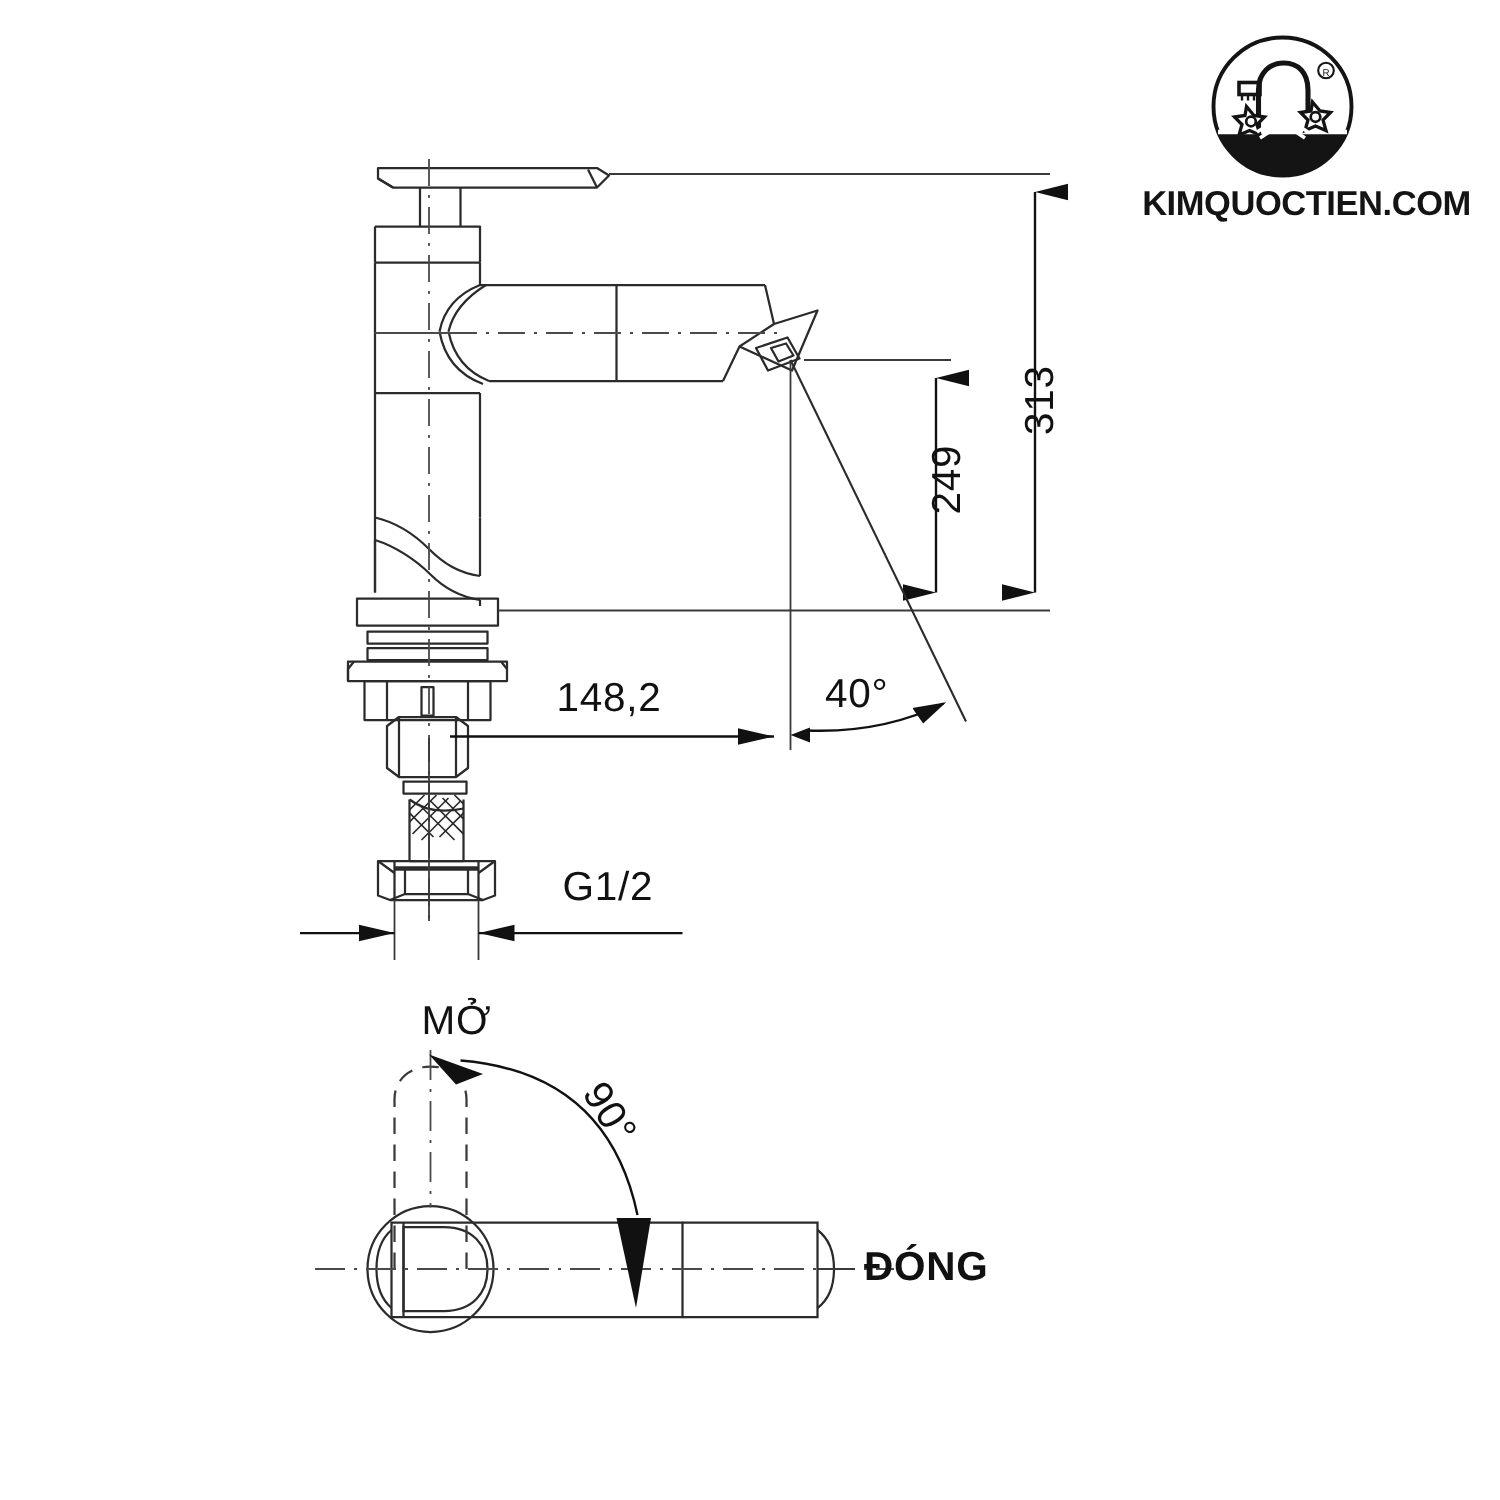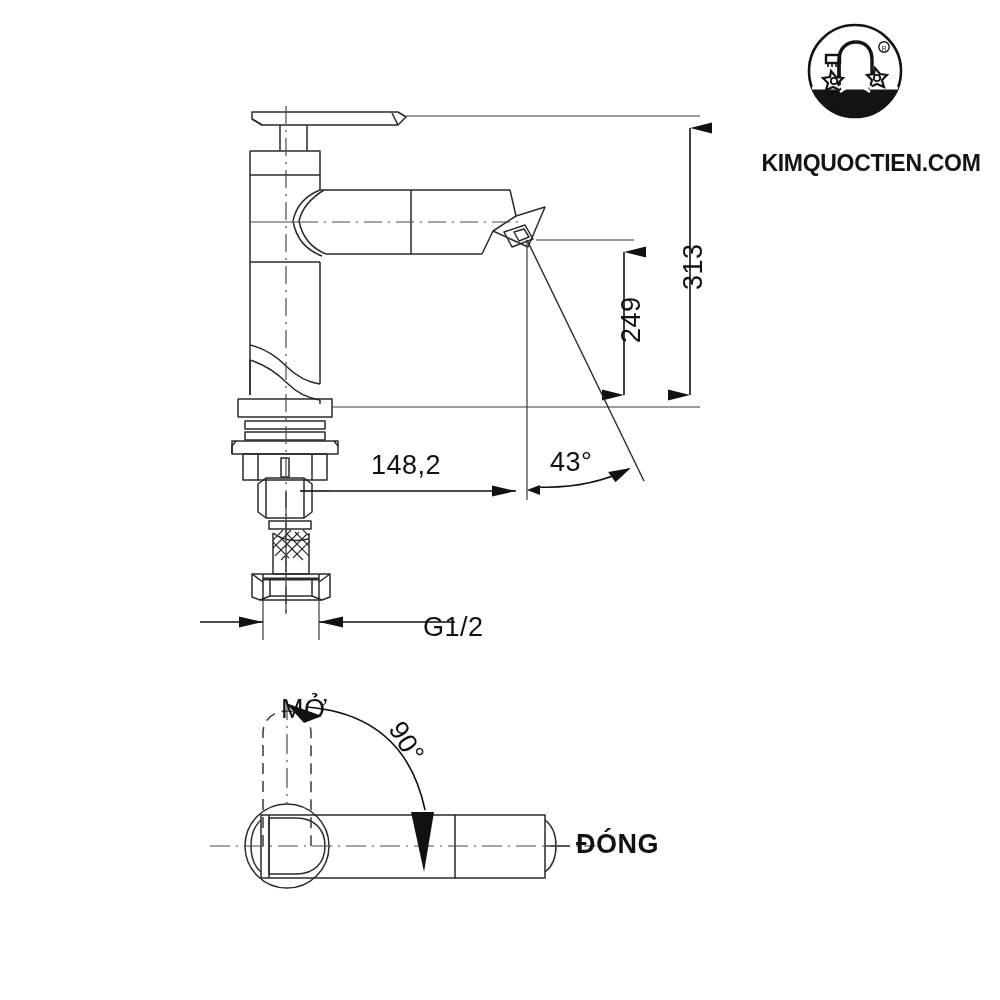--- a/index.html
+++ b/index.html
@@ -32,40 +32,39 @@
     left: 746px;
     top: 122px;
     width: 250px;
     text-align: center;
     font-family: "Liberation Sans", sans-serif;
     font-weight: bold;
     font-size: 23px;
     letter-spacing: -0.3px;
     color: #141414;
     white-space: nowrap;
-    margin-top: 28px;
   }
   .dim-text {
     position: absolute;
     font-family: "Liberation Sans", sans-serif;
     font-size: 27px;
     color: #111111;
     white-space: nowrap;
     letter-spacing: 0.5px;
   }
   .rot90 {
     transform: rotate(-90deg);
     transform-origin: left top;
   }
   .lbl-313 { left: 678px; top: 290px; }
   .lbl-249 { left: 616px; top: 343px; }
   .lbl-1216 { left: 371px; top: 450px; }
   .lbl-24 { left: 550px; top: 447px; }
-  .lbl-g12 { left: 375px; top: 612px; margin-left: 48px; }
-  .lbl-mo { left: 281px; top: 694px; text-align: center; }
+  .lbl-g12 { left: 375px; top: 576px; }
+  .lbl-mo { left: 281px; top: 665px; text-align: center; }
   .lbl-dong { left: 576px; top: 829px; font-weight: bold; }
   .lbl-90 {
     left: 408px;
     top: 716px;
     transform: rotate(58deg);
     transform-origin: left top;
   }
 </style>
 </head>
 <body>
@@ -274,20 +273,20 @@
       <circle cx="884" cy="47" r="5.2" fill="none" stroke="#141414" stroke-width="1.4"></circle>
       <text x="884" y="50.5" font-family="Liberation Sans, sans-serif" font-size="6.5" text-anchor="middle" fill="#141414">R</text>
     </g>
   </svg>
 
   <div class="brand-text">KIMQUOCTIEN.COM</div>
 
   <div class="dim-text rot90 lbl-313">313</div>
   <div class="dim-text rot90 lbl-249">249</div>
   <div class="dim-text lbl-1216">148,2</div>
-  <div class="dim-text lbl-24">43°</div>
+  <div class="dim-text lbl-24">40°</div>
   <div class="dim-text lbl-g12">G1/2</div>
 
   <div class="dim-text lbl-mo">MỞ</div>
   <div class="dim-text lbl-dong">ĐÓNG</div>
   <div class="dim-text lbl-90">90°</div>
 
 </div>
 
 </body></html>

